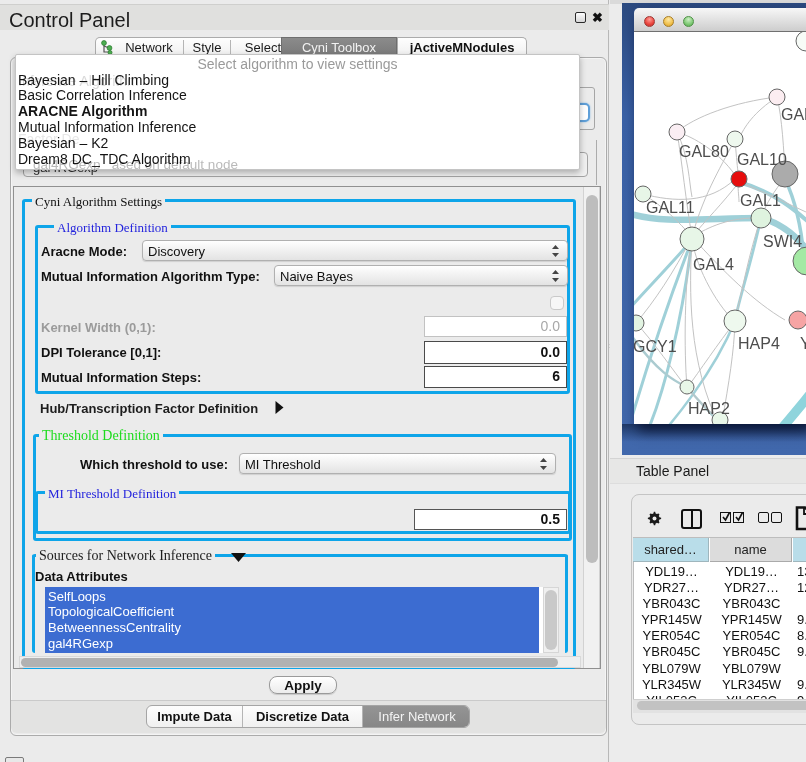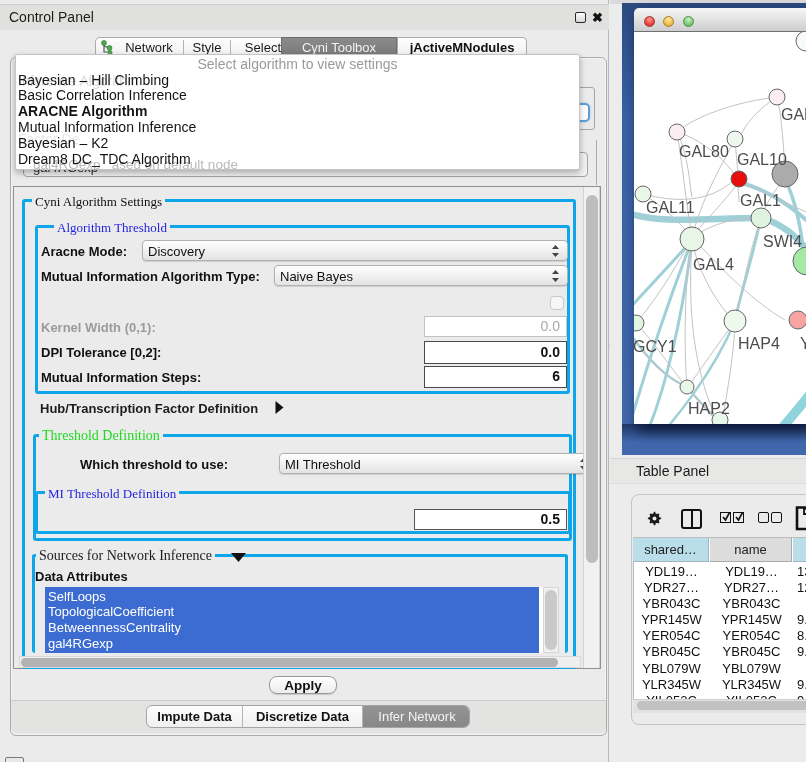--- a/index.html
+++ b/index.html
@@ -22,21 +22,21 @@
 .tin { position:absolute; background:#fff; font-size:14px; text-align:right; padding-right:6px; }
 
 </style>
 </head>
 <body>
 <div id="page">
 
 <div class="abs" style="left:0;top:0;width:609px;height:762px;background:#ebebeb;border-right:1px solid #b8b8b8;"></div>
 
 <div class="abs" style="left:0;top:4px;width:609px;height:26px;background:#e0e0de;border-top:1px solid #cfcfcd;"></div>
-<div class="abs" style="left:9px;top:9px;font-size:14px;color:#1c1c1c;">Control Panel</div>
+<div class="abs" style="left:9px;top:9px;font-size:20px;color:#1c1c1c;">Control Panel</div>
 
 <div class="abs" style="left:575px;top:12px;width:11px;height:11px;border:1.5px solid #2a2a2a;border-radius:2px;background:linear-gradient(#fdfdfd,#d6d6d6);"></div>
 <div class="abs" style="left:592px;top:10px;font-size:13px;font-weight:bold;color:#111;">✖</div>
 
 <div id="tabs" class="abs" style="left:95px;top:37px;height:21px;">
  <div class="abs" style="left:0;top:0;width:303px;height:21px;background:linear-gradient(#fefefe,#eeeeee);border:1px solid #ababab;border-bottom:none;border-radius:5px 0 0 0;"></div>
  <div class="abs" style="left:88px;top:3px;width:1px;height:15px;background:#b5b5b5;"></div>
  <div class="abs" style="left:135px;top:3px;width:1px;height:15px;background:#b5b5b5;"></div>
  <div class="abs" style="left:186px;top:0;width:116px;height:21px;background:linear-gradient(#8b8b8b,#787878);border:1px solid #6e6e6e;"></div>
  <div class="abs" style="left:302px;top:0;width:130px;height:21px;background:linear-gradient(#fefefe,#eeeeee);border:1px solid #ababab;border-bottom:none;border-radius:0 5px 0 0;"></div>
@@ -71,21 +71,21 @@
 <div class="abs" style="left:33px;top:157px;font-size:13.5px;color:rgba(80,80,80,0.40);white-space:nowrap;">gal4RGexp&nbsp;&nbsp;&nbsp;ased on default node</div>
 <div class="abs" style="left:18px;top:72.5px;font-size:14px;color:#141414;line-height:15.9px;white-space:nowrap;">Bayesian – Hill Climbing<br>Basic Correlation Inference<br><b>ARACNE Algorithm</b><br>Mutual Information Inference<br>Bayesian – K2<br>Dream8 DC_TDC Algorithm</div>
 
 <div class="abs" style="left:13px;top:186px;width:588px;height:483px;border:1px solid #909090;background:#ebebeb;"></div>
 
 <div class="gbox" style="left:22px;top:199px;width:554px;height:470px;">
   <div class="glabel" style="left:7px;color:#111;">Cyni Algorithm Settings</div>
 </div>
 
 <div class="gbox" style="left:35px;top:225px;width:535px;height:169px;">
-  <div class="glabel" style="left:16px;color:#2424dd;">Algorithm Threshold</div>
+  <div class="glabel" style="left:16px;color:#2424dd;">Algorithm Definition</div>
 </div>
 <div class="abs bold" style="left:41px;top:244px;font-size:13px;color:#111;">Aracne Mode:</div>
 <div class="combo" style="left:142px;top:240px;width:426px;height:21px;">
   <div class="ctext">Discovery</div>
   <div class="arr">
         <svg width="9" height="12" viewBox="0 0 9 12">
           <path d="M4.5 0 L8 4 L1 4 Z" fill="#444"></path>
           <path d="M4.5 12 L8 8 L1 8 Z" fill="#444"></path>
         </svg>
       </div>
@@ -96,35 +96,35 @@
   <div class="arr">
         <svg width="9" height="12" viewBox="0 0 9 12">
           <path d="M4.5 0 L8 4 L1 4 Z" fill="#444"></path>
           <path d="M4.5 12 L8 8 L1 8 Z" fill="#444"></path>
         </svg>
       </div>
 </div>
 <div class="abs" style="left:550px;top:296px;width:14px;height:14px;border:1.5px solid #c9c9c9;border-radius:4px;background:#f6f6f6;"></div>
 <div class="abs bold gray" style="left:41px;top:320px;font-size:13px;">Kernel Width (0,1):</div>
 <div class="tin" style="left:424px;top:316px;width:143px;height:21px;border:1px solid #c2c2c2;color:#a8a8a8;line-height:19px;">0.0</div>
-<div class="abs bold" style="left:41px;top:345px;font-size:13px;color:#111;">DPI Tolerance [0,2]:</div>
+<div class="abs bold" style="left:41px;top:345px;font-size:13px;color:#111;">DPI Tolerance [0,1]:</div>
 <div class="tin" style="left:424px;top:341px;width:143px;height:23px;border:1.5px solid #4a4a4a;color:#111;line-height:20px;font-weight:bold;">0.0</div>
 <div class="abs bold" style="left:41px;top:370px;font-size:13px;color:#111;">Mutual Information Steps:</div>
 <div class="tin" style="left:424px;top:366px;width:143px;height:22px;border:1.5px solid #4a4a4a;color:#111;line-height:19px;font-weight:bold;">6</div>
 
 <div class="abs" style="left:40px;top:401px;font-size:13px;color:#1d1d1d;font-weight:bold;">Hub/Transcription Factor Definition</div>
 <svg class="abs" style="left:275px;top:401px;" width="9" height="13" viewBox="0 0 9 13">
       <path d="M0.5 0 L8.5 6.5 L0.5 13 Z" fill="#111"></path>
     </svg>
 
 <div class="gbox" style="left:33px;top:434px;width:539px;height:107px;">
   <div class="glabel" style="left:3px;color:#1ddb1d;font-size:14px;top:-9px;">Threshold Definition</div>
 </div>
 <div class="abs bold" style="left:80px;top:457px;font-size:13px;color:#111;">Which threshold to use:</div>
-<div class="combo" style="left:239px;top:453px;width:317px;height:21px;margin-left:40px;">
+<div class="combo" style="left:239px;top:453px;width:317px;height:21px;">
   <div class="ctext">MI Threshold</div>
   <div class="arr">
         <svg width="9" height="12" viewBox="0 0 9 12">
           <path d="M4.5 0 L8 4 L1 4 Z" fill="#444"></path>
           <path d="M4.5 12 L8 8 L1 8 Z" fill="#444"></path>
         </svg>
       </div>
 </div>
 
 <div class="gbox" style="left:35px;top:491px;width:536px;height:43px;">

